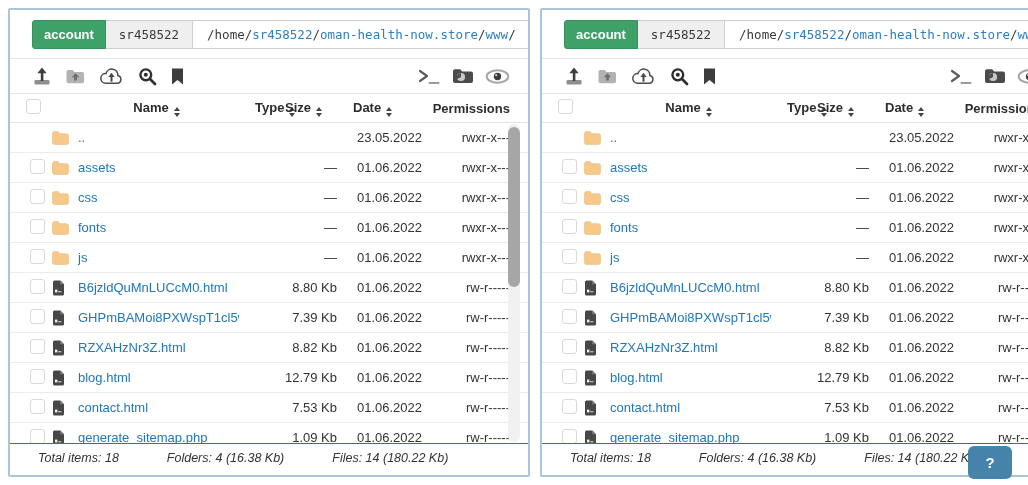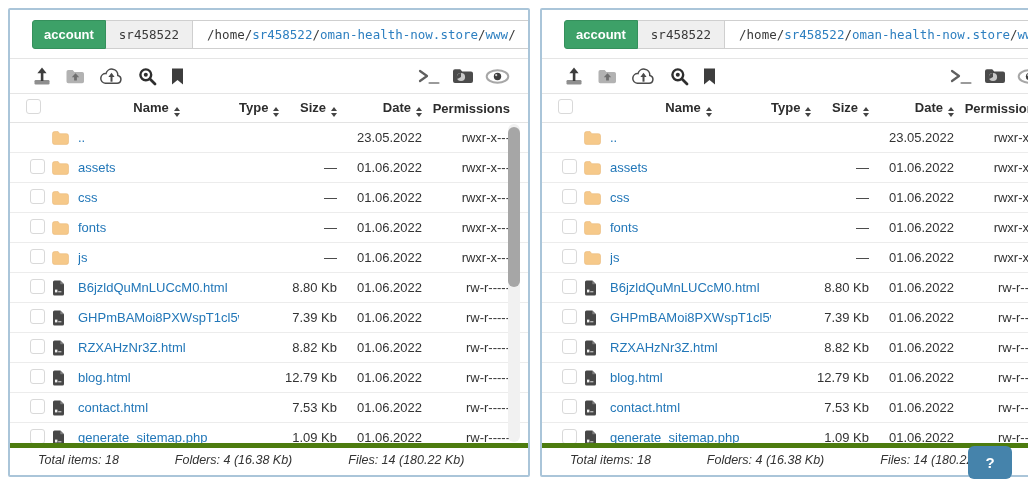--- a/index.html
+++ b/index.html
@@ -35,21 +35,21 @@
              border-bottom:1px solid #e5e5e5; }
   .tgroup-left  { display:flex; align-items:center; gap:14px; }
   .tgroup-right { display:flex; align-items:center; gap:11px; margin-left:auto; }
 
   
   .grid { display:grid; grid-template-columns:22px 26px 1fr 30px 68px 85px 88px;
           align-items:center; padding:0 18px 0 20px; }
   .thead { height:29px; border-bottom:1px solid #e3e3e3; font-weight:bold; font-size:13px; color:#2d2d2d;padding-left:16px; }
   .th { white-space:nowrap; }
   .th-name { text-align:center; }
-  .th-type, .th-size, .th-date { text-align:right; }
+  .th-type, .th-size, .th-date { text-align:left;margin-left:16px; }
   .th-perms { text-align:right; }
   .sort { display:inline-flex; flex-direction:column; gap:2px; margin-left:5px; vertical-align:1px; }
   .sort i { display:block; width:0; height:0; border-left:3.5px solid transparent; border-right:3.5px solid transparent; }
   .sort .up   { border-bottom:4.5px solid #444; }
   .sort .down { border-top:4.5px solid #444; }
 
   .rows-wrap { position:relative; height:320px; overflow:hidden; }
   .rows-viewport { height:100%; overflow:hidden; }
   .row { height:30px; border-bottom:1px solid #ececec; font-size:13px; color:#333; }
   .row:first-child { border-top:none; }
@@ -59,22 +59,22 @@
   .name-link { color:#2277b8; text-decoration:none; white-space:nowrap; overflow:hidden; cursor:pointer; }
   .cell { white-space:nowrap; }
   .cell.size, .cell.date, .cell.perms { text-align:right; }
 
   .vscroll { position:absolute; top:1px; right:8px; width:12px; height:318px;
              background:#f1f1f1; border-radius:6px; }
   .vthumb  { position:absolute; top:3px; left:0; width:12px; height:160px;
              background:#a6a6a6; border-radius:6px; cursor:grab; }
 
   
-  .tfoot { display:flex; align-items:center; height:29px; border-top:5px solid #4d7c0f;
-           font-size:12.5px; font-style:italic; color:#333; padding:0 20px 0 28px;gap:8px; }
+  .tfoot { display:flex; align-items:center; height:29px; border-top:1px solid #4d7c0f;
+           font-size:12.5px; font-style:italic; color:#333; padding:0 20px 0 28px; }
   .tfoot span { margin-right:48px; white-space:nowrap; }
 
   .help-btn { position:absolute; left:968px; top:446px; width:44px; height:33px;
               background:#4583ab; color:#fff; font-weight:bold; font-size:15px;
               border:none; border-radius:6px; cursor:pointer; z-index:5;
               font-family:"Liberation Sans",sans-serif; }
 </style>
 </head>
 <body>
 

